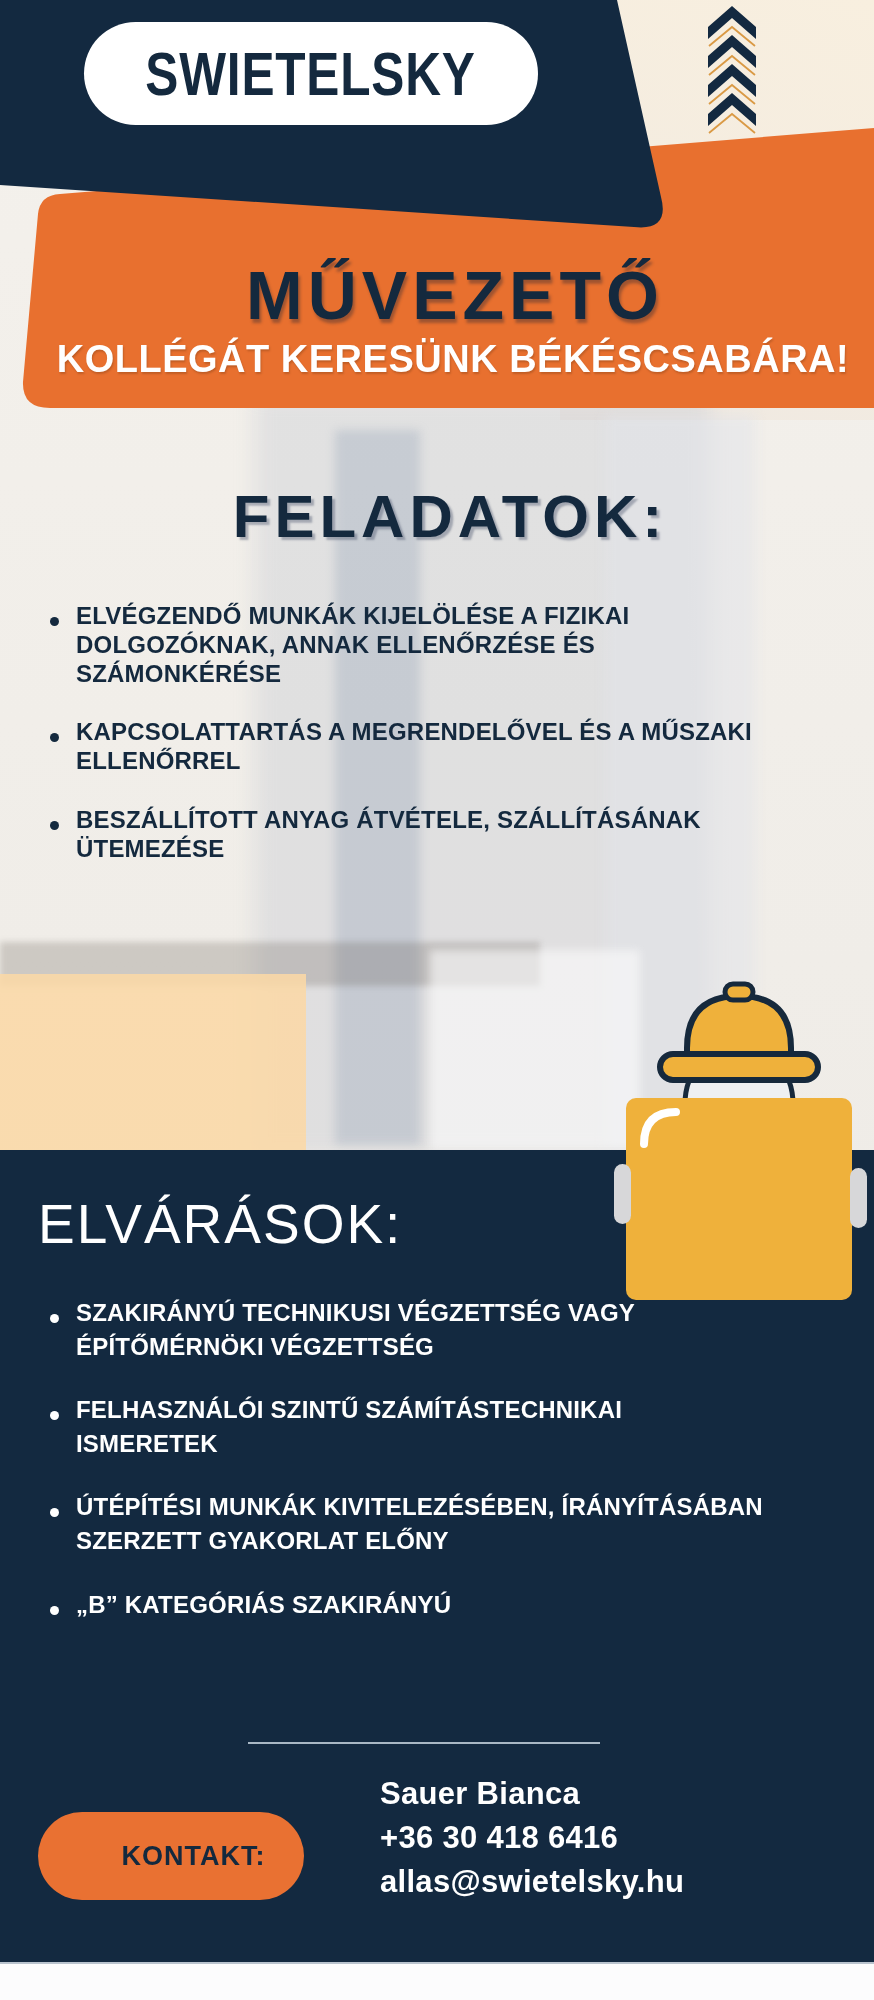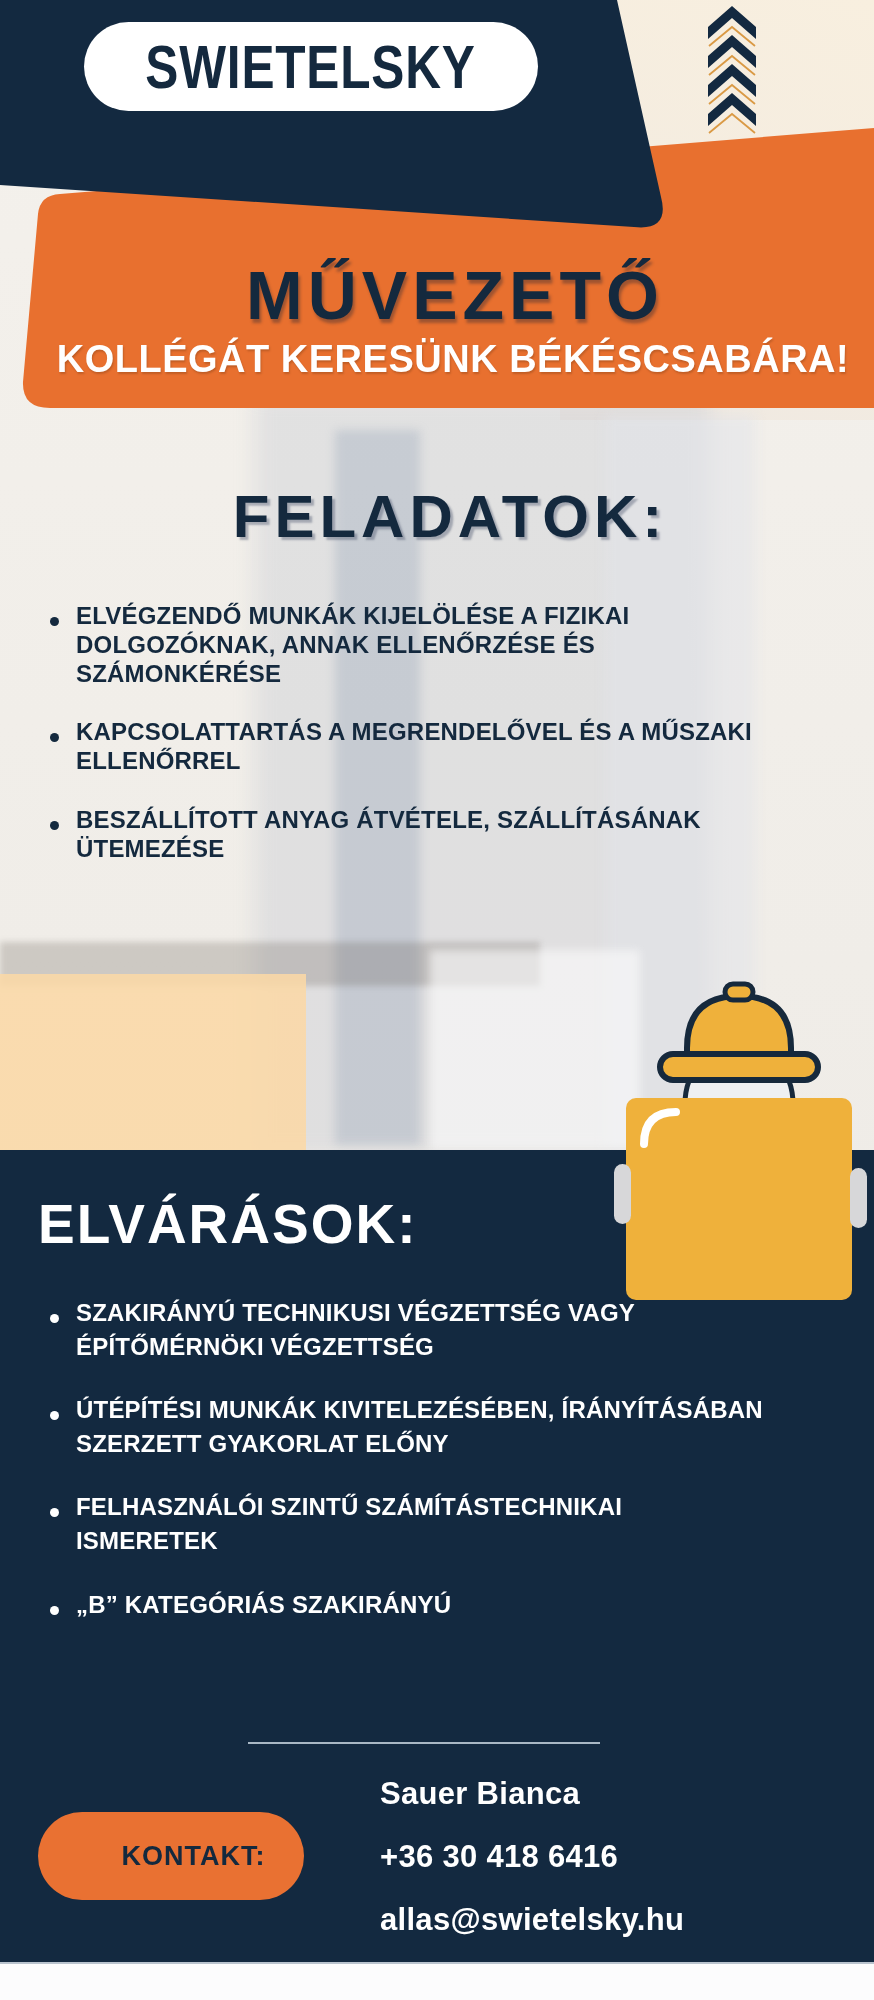--- a/index.html
+++ b/index.html
@@ -23,55 +23,55 @@
     left:0;top:256px;width:910px;text-align:center;
     color:#14293e;font-size:68px;font-weight:700;letter-spacing:5px;
     text-shadow:2px 4px 3px rgba(22,32,52,.35);
   }
   .hero-subtitle{
     left:0;top:338px;width:906px;text-align:center;
     color:#ffffff;font-size:38px;font-weight:700;letter-spacing:.5px;
     text-shadow:1px 2px 2px rgba(80,40,10,.25);
   }
   .logo-pill{
-    left:84px;top:22px;width:454px;height:89px;background:#ffffff;border-radius:56px;
+    left:84px;top:22px;width:454px;height:103px;background:#ffffff;border-radius:56px;
     display:flex;align-items:center;justify-content:center;
   }
   .logo-text{
     color:#14293e;font-size:62px;font-weight:700;letter-spacing:1px;
     transform:scaleX(.8);white-space:nowrap;
   }
   
   .feladatok-heading{
     left:0;top:482px;width:900px;text-align:center;
     color:#14293e;font-size:60px;font-weight:700;letter-spacing:5px;
     text-shadow:3px 3px 2px rgba(70,80,105,.4);
   }
   .elvarasok-heading{
-    left:38px;top:1192px;color:#ffffff;font-size:55px;font-weight:700;letter-spacing:2px;text-align:right;
+    left:38px;top:1192px;color:#ffffff;font-size:55px;font-weight:400;letter-spacing:2px;text-align:right;
   }
   
   ul.blist{list-style:none;margin:0;padding:0;}
   ul.blist li{display:flex;gap:17px;font-weight:700;font-size:24px;letter-spacing:.2px;}
   .dot{flex:0 0 auto;width:9px;height:9px;border-radius:50%;margin-top:15px;}
   .light-list{left:50px;top:602px;width:720px;}
   .light-list li{color:#14293e;line-height:1.2;margin-bottom:30px;}
   .light-list .dot{background:#14293e;}
   .dark-list{left:50px;top:1280px;width:720px;}
   .dark-list li{color:#ffffff;line-height:1.4;margin-bottom:30px;margin-top:16px;}
   .dark-list .dot{background:#ffffff;margin-top:18px;}
   
   .dark-section{left:0;top:1150px;width:874px;height:812px;background:#132940;}
   .divider{left:248px;top:1742px;width:352px;height:2px;background:#a9b8c5;}
   .kontakt-btn{
     left:38px;top:1812px;width:266px;height:88px;background:#e97132;border-radius:44px;
     display:flex;align-items:center;justify-content:center;border:none;cursor:pointer;
   }
   .kontakt-btn span{color:#14293e;font-size:27px;font-weight:700;letter-spacing:1px;margin-left:45px;}
-  .contact-info{left:380px;top:1776px;display:flex;flex-direction:column;gap:27px;}
+  .contact-info{left:380px;top:1776px;display:flex;flex-direction:column;gap:8px;}
   .contact-info div{color:#ffffff;font-size:31px;font-weight:700;letter-spacing:.3px;}
   .bottom-strip{left:0;top:1962px;width:874px;height:38px;background:#fcfcfd;border-top:2px solid #b9c3ce;}
 </style>
 </head>
 <body>
 
 <div class="poster">
 
   <div class="ph ph-cream"></div>
   <div class="ph ph-col-a"></div>
@@ -151,26 +151,26 @@
   <div class="abs elvarasok-heading">ELVÁRÁSOK:</div>
   <ul class="abs blist dark-list">
 
       <li>
         <span class="dot"></span>
         <span>SZAKIRÁNYÚ TECHNIKUSI VÉGZETTSÉG VAGY ÉPÍTŐMÉRNÖKI VÉGZETTSÉG</span>
       </li>
 
       <li>
         <span class="dot"></span>
-        <span>ÚTÉPÍTÉSI MUNKÁK KIVITELEZÉSÉBEN, ÍRÁNYÍTÁSÁBAN SZERZETT GYAKORLAT ELŐNY</span>
+        <span>FELHASZNÁLÓI SZINTŰ SZÁMÍTÁSTECHNIKAI ISMERETEK</span>
       </li>
 
       <li>
         <span class="dot"></span>
-        <span>FELHASZNÁLÓI SZINTŰ SZÁMÍTÁSTECHNIKAI ISMERETEK</span>
+        <span>ÚTÉPÍTÉSI MUNKÁK KIVITELEZÉSÉBEN, ÍRÁNYÍTÁSÁBAN SZERZETT GYAKORLAT ELŐNY</span>
       </li>
 
       <li>
         <span class="dot"></span>
         <span>„B” KATEGÓRIÁS SZAKIRÁNYÚ</span>
       </li>
     </ul>
 
   <div class="abs divider"></div>
 

